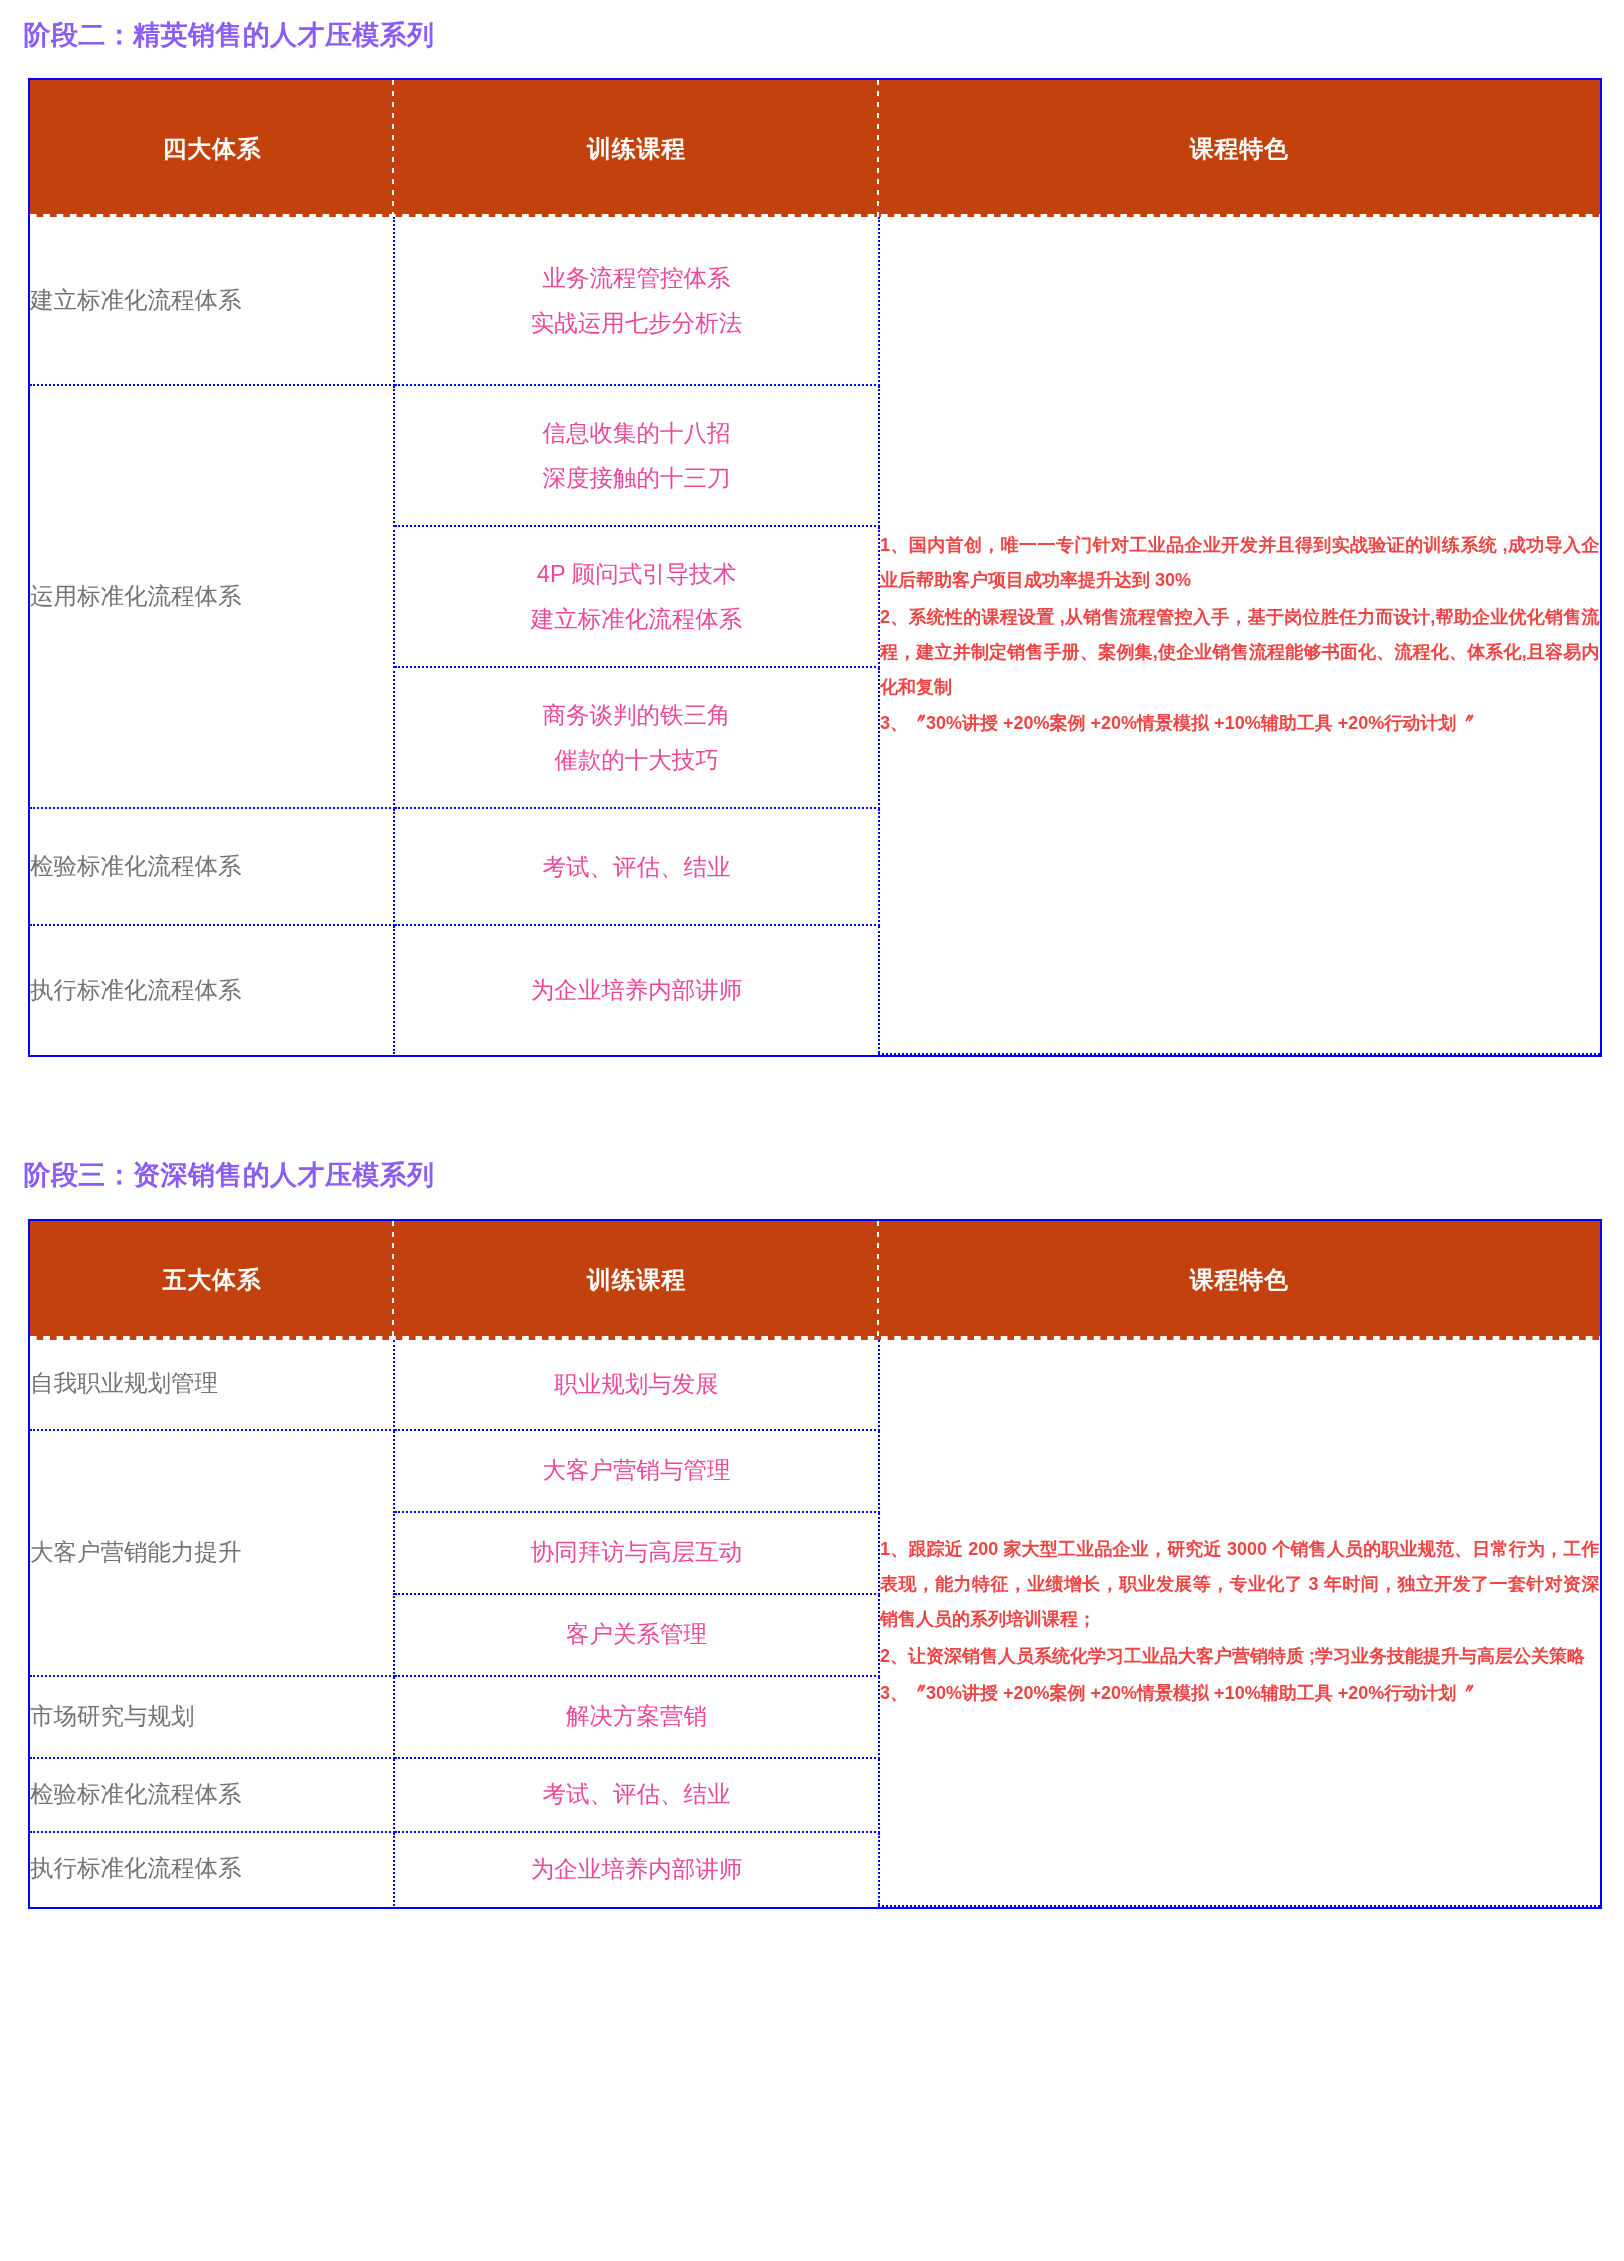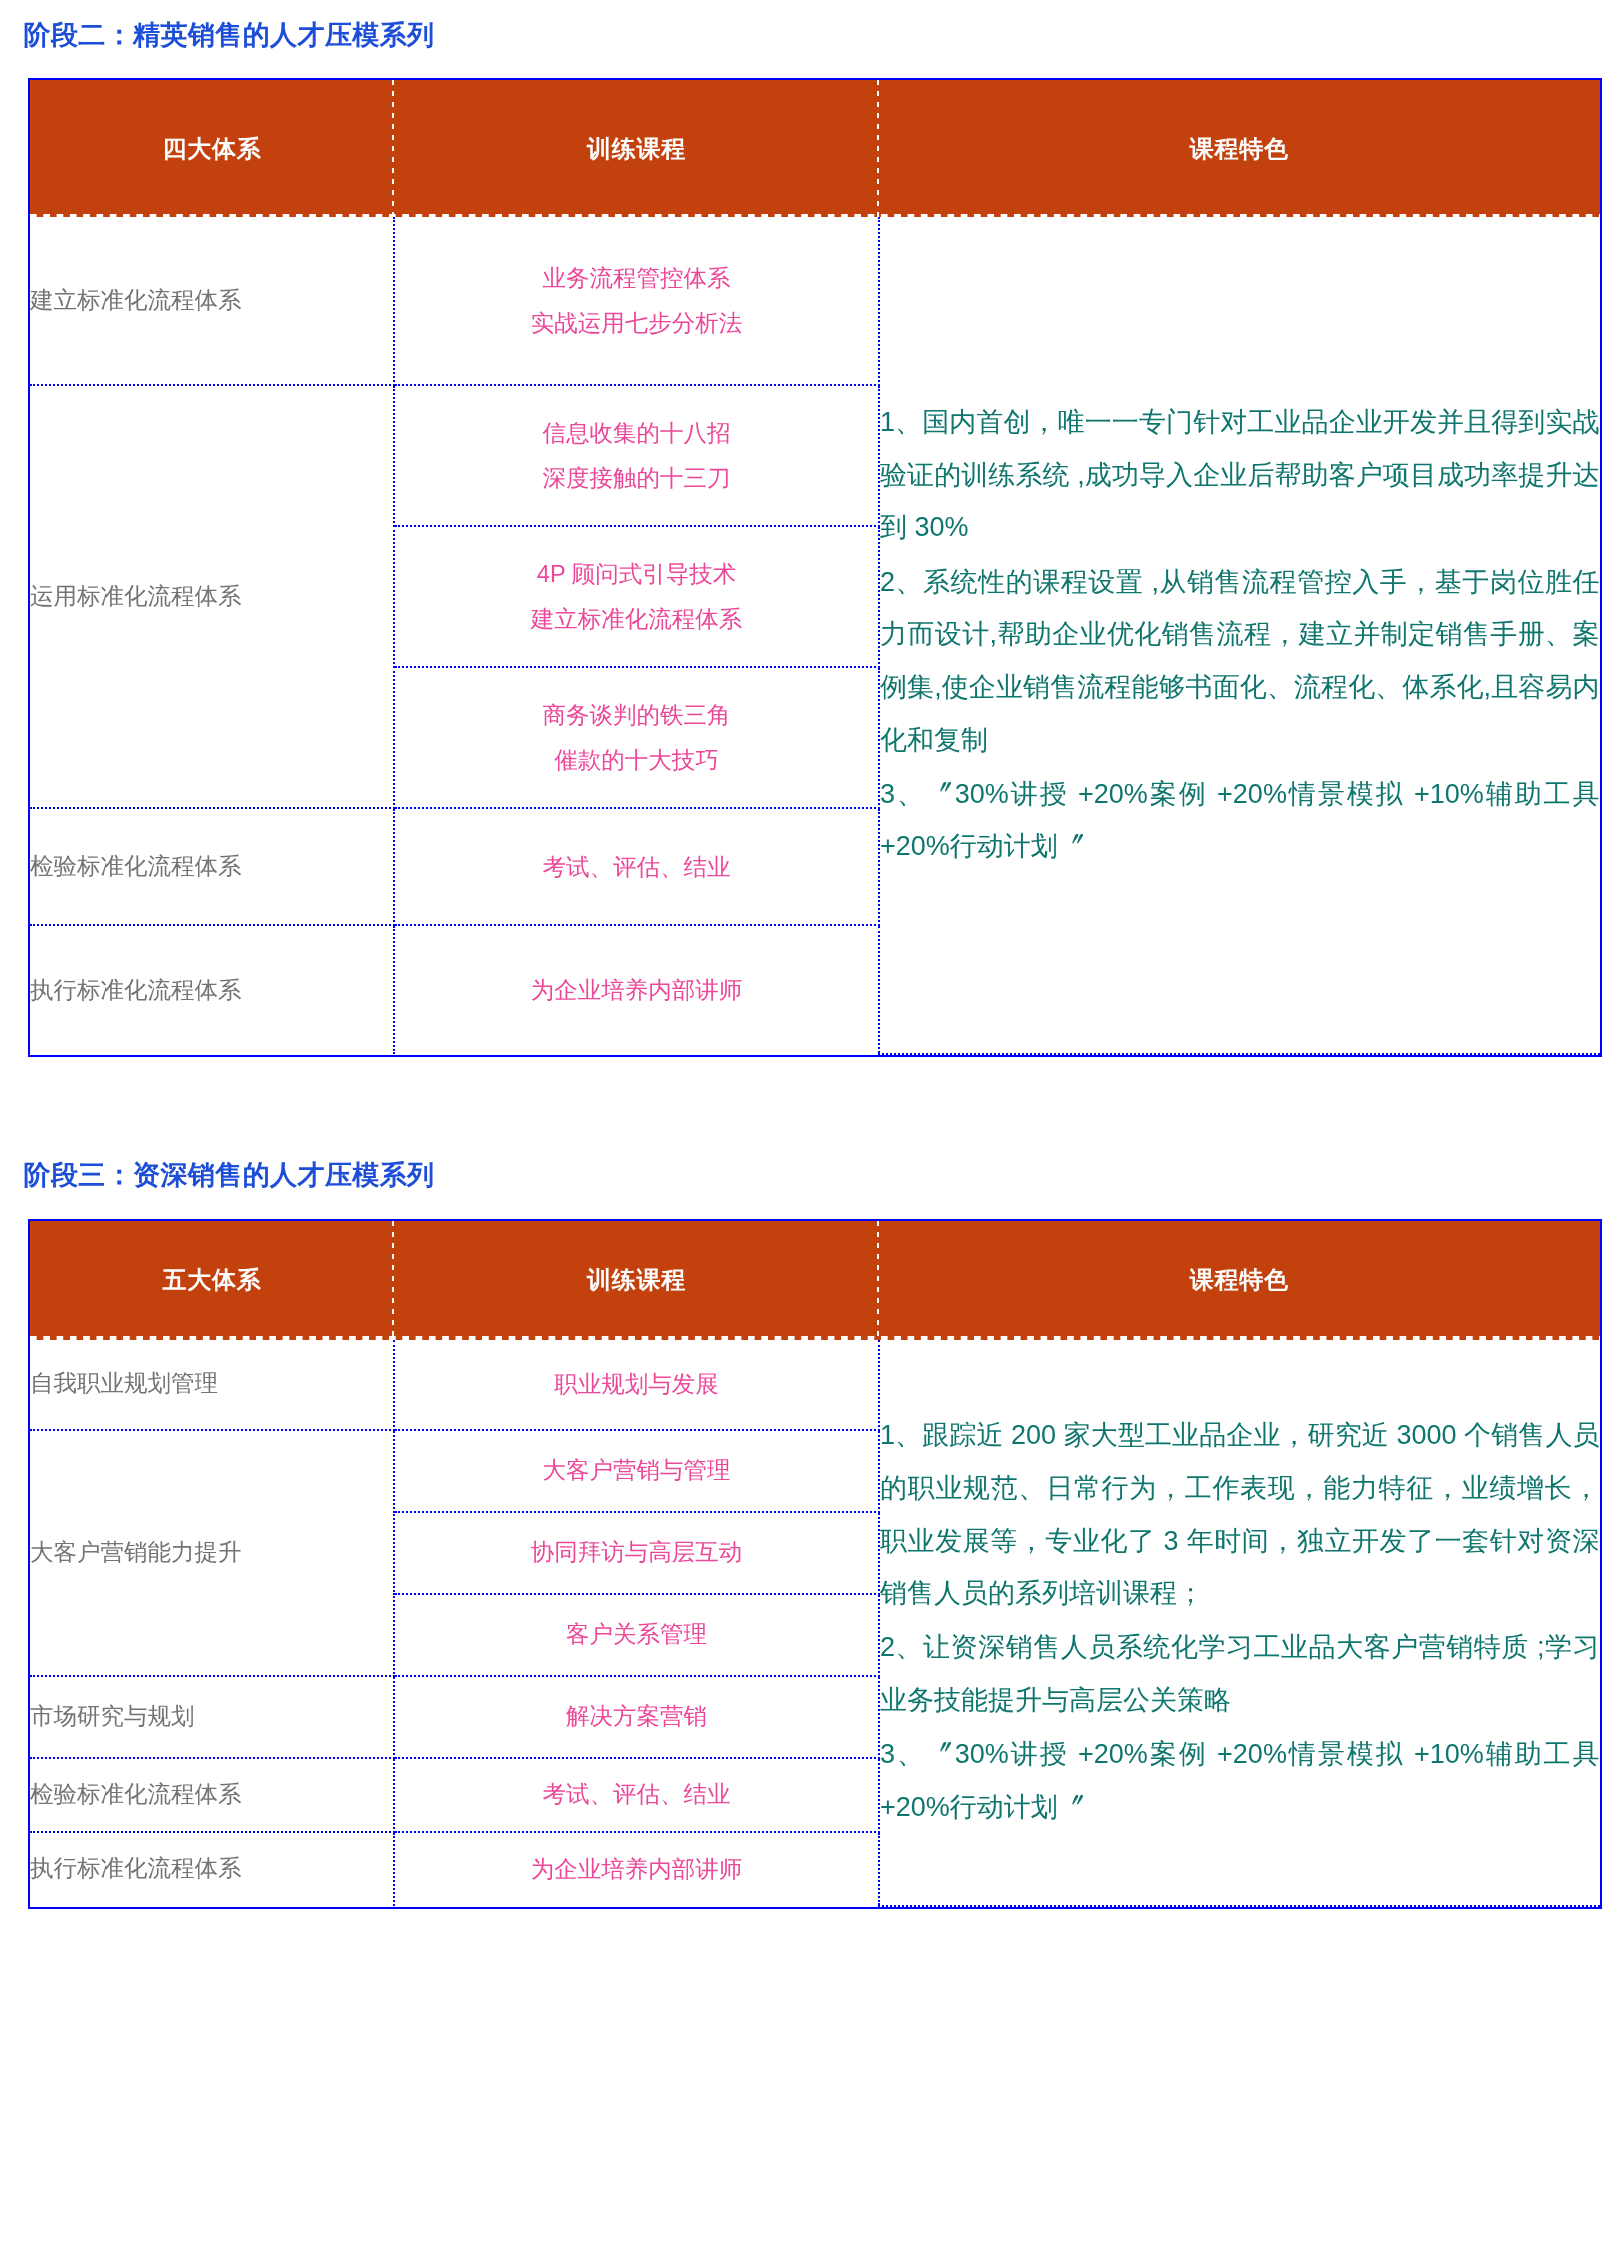--- a/index.html
+++ b/index.html
@@ -19,21 +19,21 @@
     width: 1625px;
     height: 2261px;
     box-sizing: border-box;
     padding: 0 0 0 0;
   }
 
   
   .section-title {
     font-size: 27px;
     font-weight: bold;
-    color: #1d4ed8;
+    color: #8b5cf6;
     letter-spacing: 0.4px;
     line-height: 1.2;
   }
 
   
   .tbl-wrap {
     box-sizing: border-box;
     border: 2.3px solid #0000ff;
     background: #ffffff;
   }
@@ -113,25 +113,26 @@
   }
   td.crs {
     text-align: center;
     font-size: 23.5px;
     color: #ec4899;
     line-height: 1.9;
     padding: 7.8px 14px;
   }
   td.feat {
     text-align: left;
-    font-size: 27px;
-    color: #0f766e;
+    font-size: 18px;
+    color: #ef4444;
     line-height: 1.95;
     padding: 17px 20.4px 17px 20.4px;
     vertical-align: middle;
+    font-weight: bold;
   }
   .feat p {
     margin: 0 0 1.6px 0;
     text-align: justify;
     text-justify: inter-ideograph;
   }
   .crs-line { display: block; }
 
   .spacer-1 { height: 102px; }
 </style>

